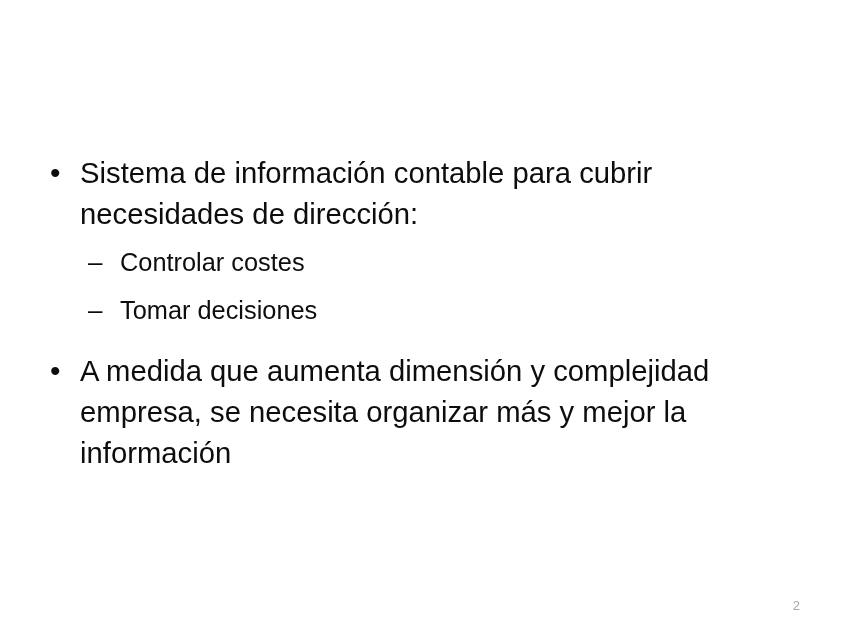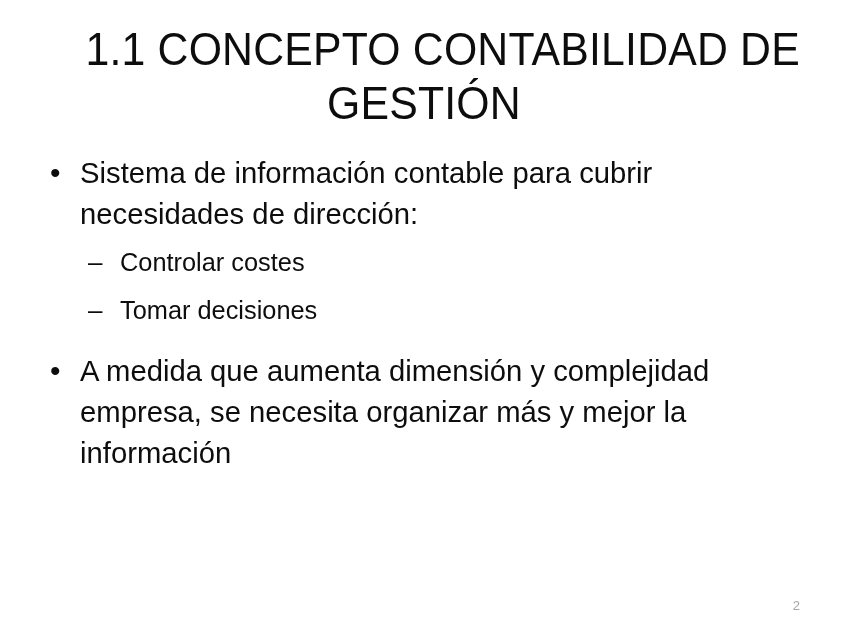--- a/index.html
+++ b/index.html
@@ -119,24 +119,20 @@
     line-height: 16px;
     color: #a6a6a6;
     text-align: right;
   }
 </style>
 </head>
 <body>
 
 <div id="slide">
 
-  <div class="title-block">
-    <div class="title-line">1.1 CONCEPTO CONTABILIDAD DE</div>
-    <div class="title-line">GESTIÓN</div>
-  </div>
 
   <div class="body-block">
 
     <div class="bullet-l1">
       <span class="marker">•</span>
       <span class="btext">Sistema de información contable para cubrir necesidades de dirección:</span>
     </div>
 
     <div class="sub-list">
       <div class="bullet-l2">

